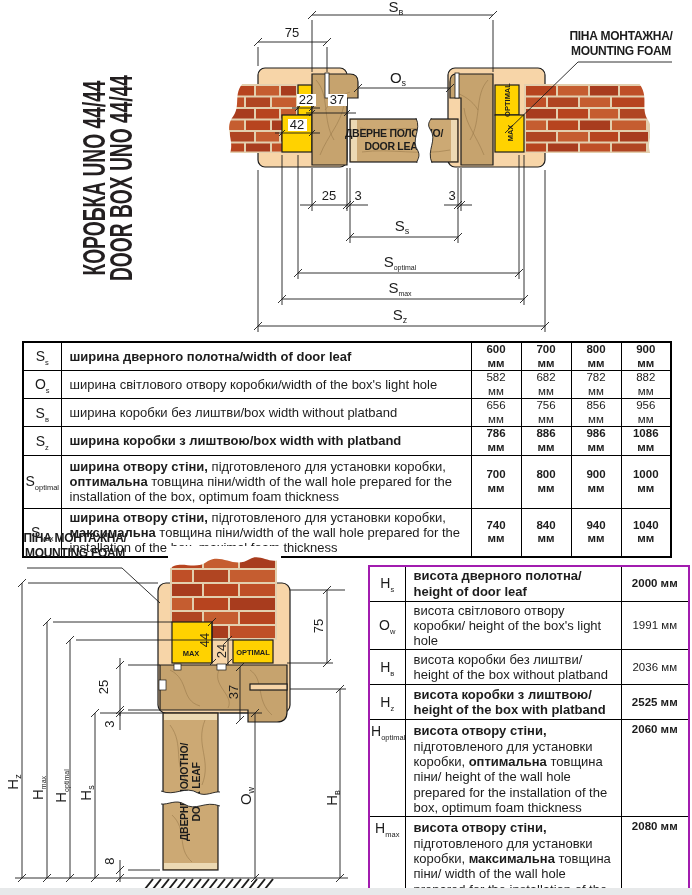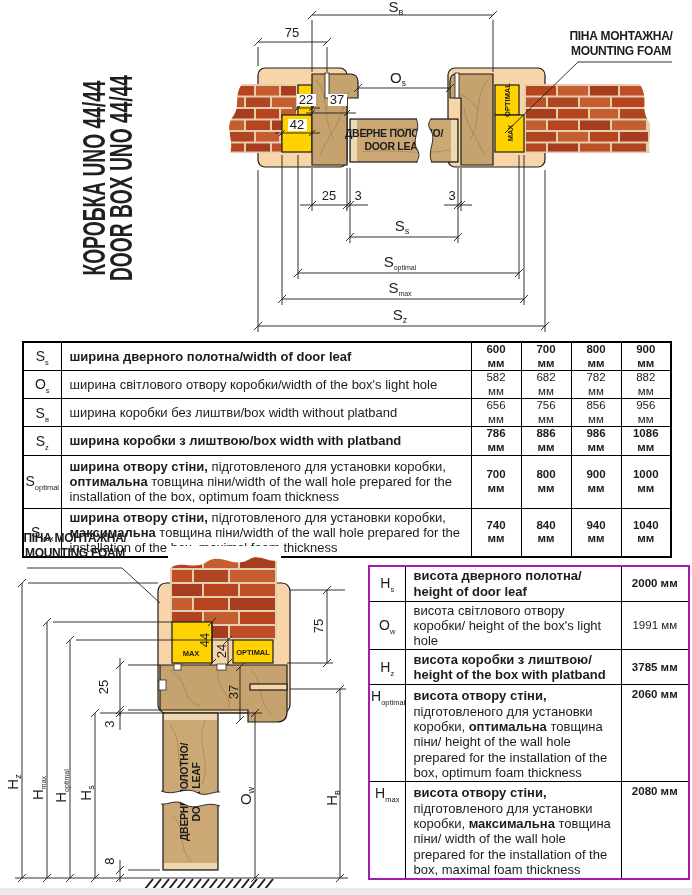--- a/index.html
+++ b/index.html
@@ -461,23 +461,28 @@
       <td class="symcell"><span>H</span><sub>s</sub></td>
       <td><span class="b">висота дверного полотна/ height of door leaf</span></td>
       <td class="valcell b">2000 мм</td>
     </tr>
     <tr style="height:35px">
       <td class="symcell"><span>O</span><sub>w</sub></td>
       <td><span>висота світлового отвору коробки/ height of the box's light hole</span></td>
       <td class="valcell">1991 мм</td>
     </tr>
     <tr style="height:35px">
+      <td class="symcell"><span>H</span><sub>в</sub></td>
+      <td><span>висота коробки без лиштви/ height of the box without platband</span></td>
+      <td class="valcell">2036 мм</td>
+    </tr>
+    <tr style="height:35px">
       <td class="symcell"><span>H</span><sub>z</sub></td>
       <td><span class="b">висота коробки з лиштвою/ height of the box with platband</span></td>
-      <td class="valcell b">3785 мм</td>
+      <td class="valcell b">2525 мм</td>
     </tr>
     <tr class="vtop" style="height:88px">
       <td class="symcell"><span>H</span><sub>optimal</sub></td>
       <td><span class="b">висота отвору стіни,</span><span> підготовленого для установки коробки, </span><span class="b">оптимальна</span><span> товщина піни/ height of the wall hole prepared for the installation of the box, optimum foam thickness</span></td>
       <td class="valcell b">2060 мм</td>
     </tr>
     <tr class="vtop" style="height:92px">
       <td class="symcell"><span>H</span><sub>max</sub></td>
       <td><span class="b">висота отвору стіни,</span><span> підготовленого для установки коробки, </span><span class="b">максимальна</span><span> товщина піни/ width of the wall hole prepared for the installation of the box, maximal foam thickness</span></td>
       <td class="valcell b">2080 мм</td>

